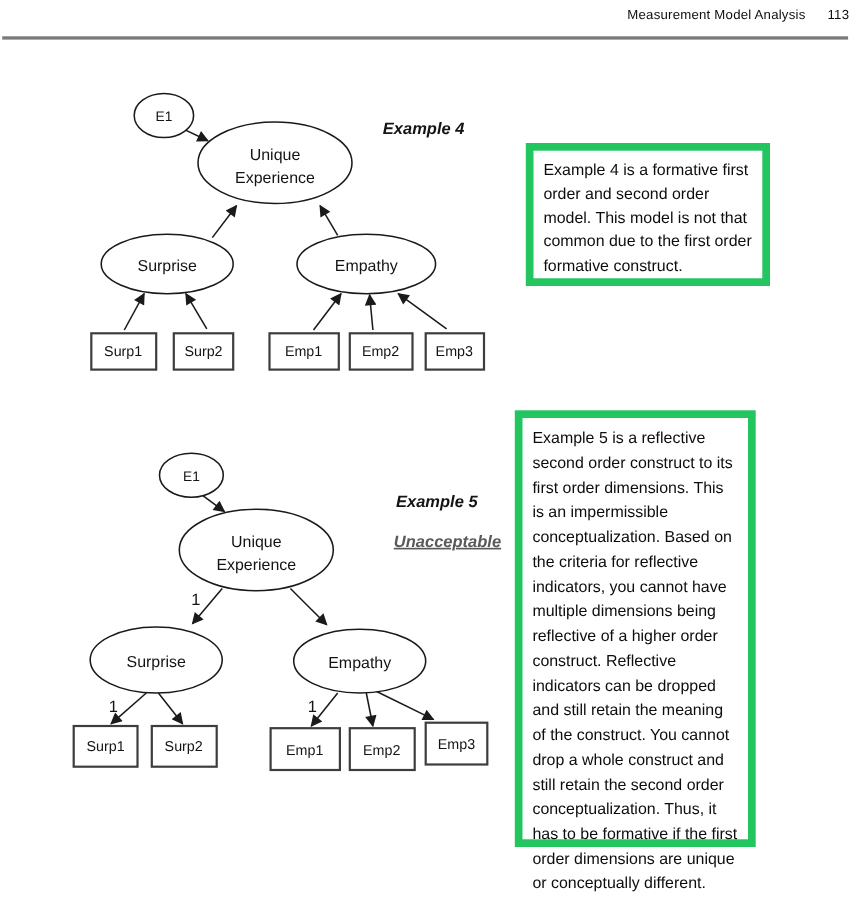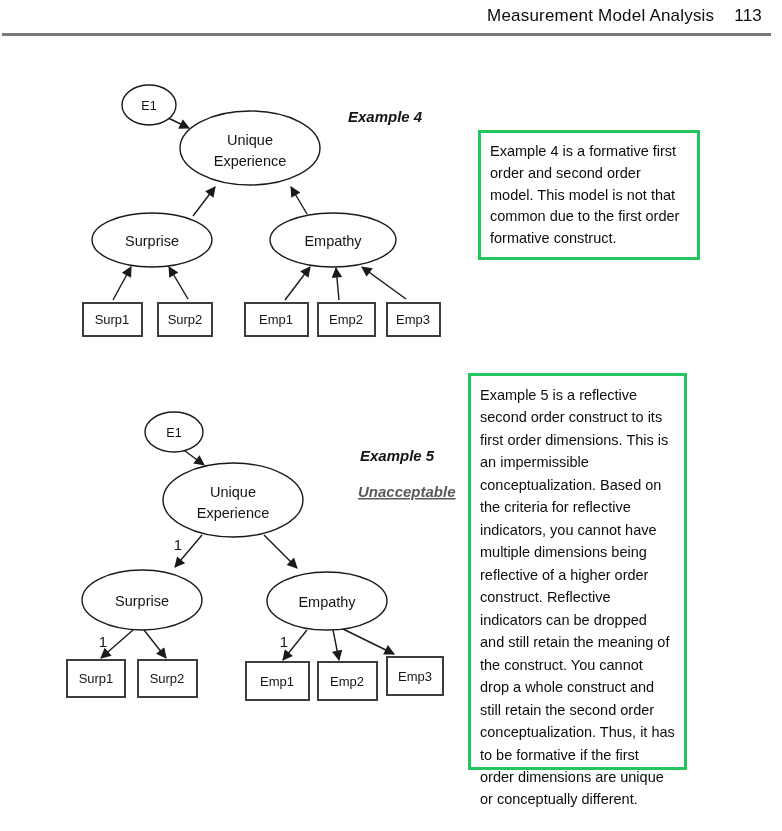--- a/index.html
+++ b/index.html
@@ -2,21 +2,21 @@
 <html><head>
 <meta charset="utf-8">
 <style>
   html,body{margin:0;padding:0;background:#fff;}
   .page{
     position:relative;width:782px;height:831px;background:#ffffff;
     font-family:"Liberation Sans",sans-serif;color:#111;overflow:hidden;
   }
   
   .running-header{
-    position:absolute;top:6px;right:20px;font-size:17px;color:#0d0d0d;
+    position:absolute;top:6px;right:10px;font-size:12px;color:#0d0d0d;
     letter-spacing:0.2px;white-space:nowrap;
   }
   .running-header .pagenum{margin-left:20px;}
   .header-rule{
     position:absolute;top:33px;left:2px;width:769px;height:2.5px;background:#7a7a7a;
   }
   
   svg.diagram{position:absolute;left:0;top:0;}
   .shape-ellipse{fill:#ffffff;stroke:#1a1a1a;stroke-width:1.4;}
   .ind-box{fill:#ffffff;stroke:#3d3d3d;stroke-width:2;}
@@ -24,21 +24,21 @@
   text{font-family:"Liberation Sans",sans-serif;fill:#141414;}
   .construct-label{font-size:14.5px;text-anchor:middle;}
   .indicator-label{font-size:13px;text-anchor:middle;}
   .eterm-label{font-size:12.5px;text-anchor:middle;}
   .example-label{font-size:15px;font-style:italic;font-weight:600;}
   .unacceptable-label{font-size:15px;font-style:italic;font-weight:700;
     fill:#595959;text-decoration:underline;}
   .one-label{font-size:15px;text-anchor:middle;}
   
   .note-box{
-    position:absolute;box-sizing:border-box;border:3px solid #22c55e;background:#fff;
+    position:absolute;box-sizing:border-box;border:7px solid #22c55e;background:#fff;
     font-size:14.5px;line-height:1.5;color:#0d0d0d;padding:8px 9px;
   }
   .note-box.n1{left:478px;top:130px;width:222px;height:130px;}
   .note-box.n2{left:468px;top:373px;width:219px;height:397px;line-height:1.55;}
   
   .figure-caption{
     position:absolute;left:8px;top:794px;width:772px;font-size:18px;color:#0d0d0d;
     white-space:nowrap;letter-spacing:0.1px;
   }
   .figure-caption .fig-label{font-style:italic;margin-right:10px;}

